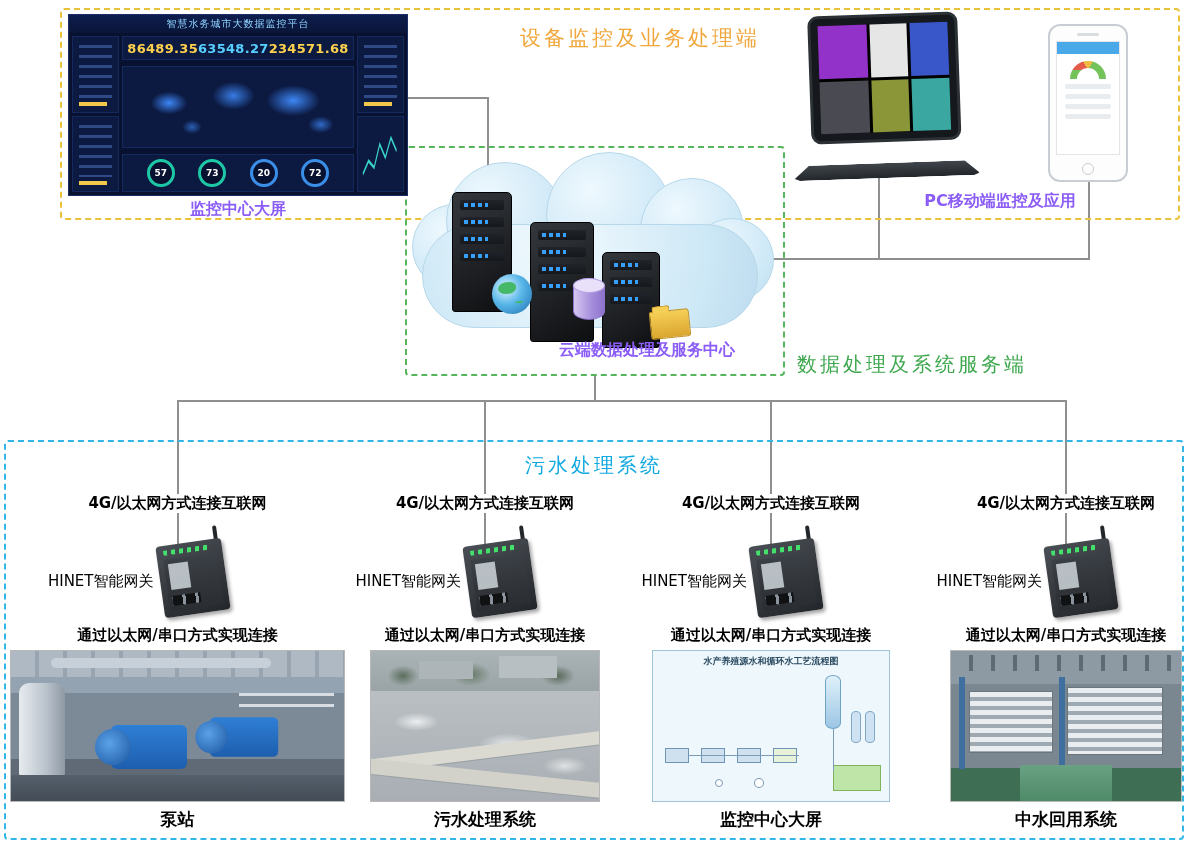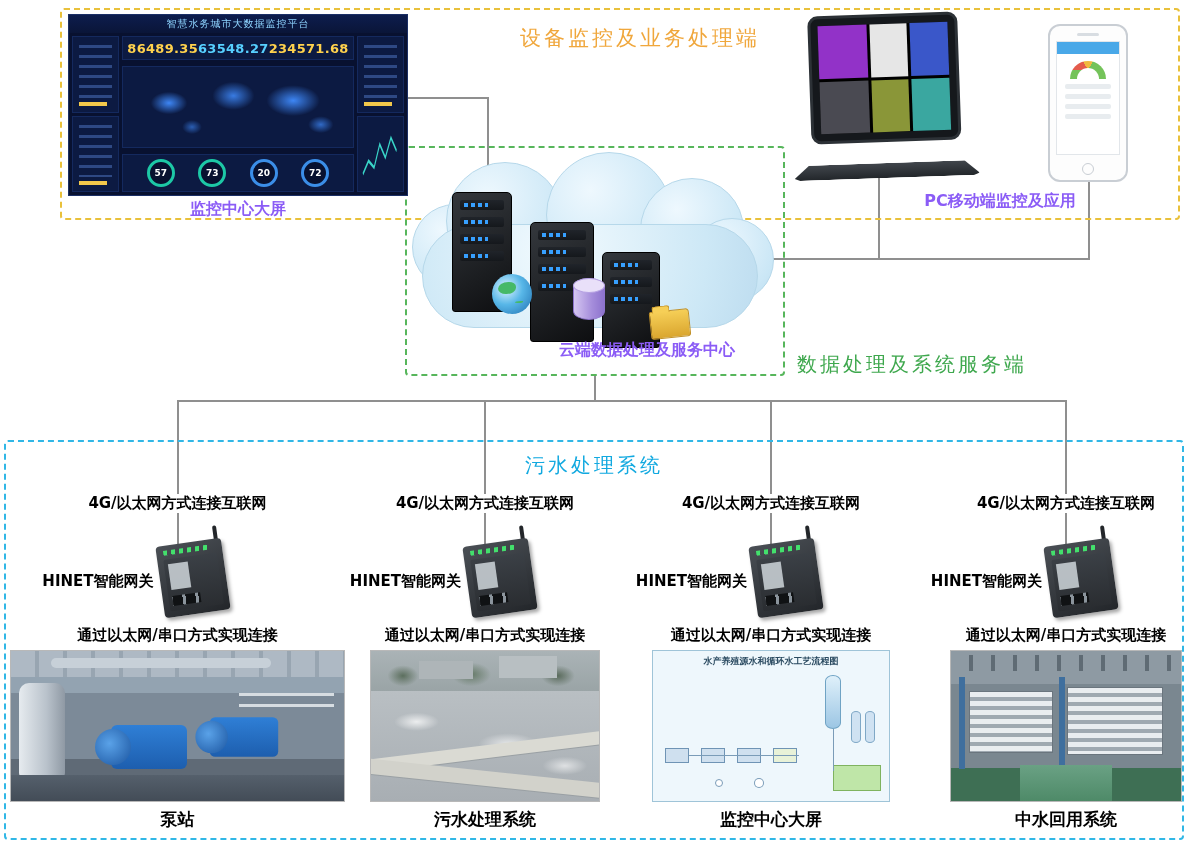--- a/index.html
+++ b/index.html
@@ -121,21 +121,21 @@
   .col1{left:10px;width:335px}
   .col2{left:370px;width:230px}
   .col3{left:652px;width:238px}
   .col4{left:950px;width:232px}
   .net-label{position:absolute;top:4px;left:50%;transform:translateX(-50%);width:185px;text-align:center;
     font-weight:bold;font-size:15px;line-height:1.25;background:#fff;color:#000}
   .conn-label{position:absolute;top:136px;left:50%;transform:translateX(-50%);white-space:nowrap;
     font-weight:bold;font-size:15px;color:#000;background:#fff}
   .name-label{position:absolute;top:318px;left:0;right:0;text-align:center;font-weight:bold;font-size:17px;color:#000}
   .gw-caption{position:absolute;top:82px;right:50%;margin-right:24px;white-space:nowrap;
-    font-weight:bold;font-size:15px;color:#000;background:#fff}
+    font-weight:normal;font-size:15px;color:#000;background:#fff}
 
   
   .gateway{position:absolute;top:52px;left:50%;margin-left:-18px;width:66px;height:72px;transform:rotate(-8deg)}
   .gw-antenna{position:absolute;right:3px;top:-13px;width:4px;height:17px;background:#23262a;border-radius:2px}
   .gw-body{position:absolute;inset:0;background:linear-gradient(160deg,#4a4f55,#23262a);border-radius:4px;
     box-shadow:2px 3px 4px rgba(0,0,0,.35)}
   .gw-leds{position:absolute;left:7px;top:5px;width:46px;height:5px;
     background:repeating-linear-gradient(to right,#43e06c 0 4px,transparent 4px 8px)}
   .gw-face{position:absolute;left:6px;top:14px;right:6px;bottom:6px;
     background:linear-gradient(#3b4046,#2a2d31);border-radius:2px}

